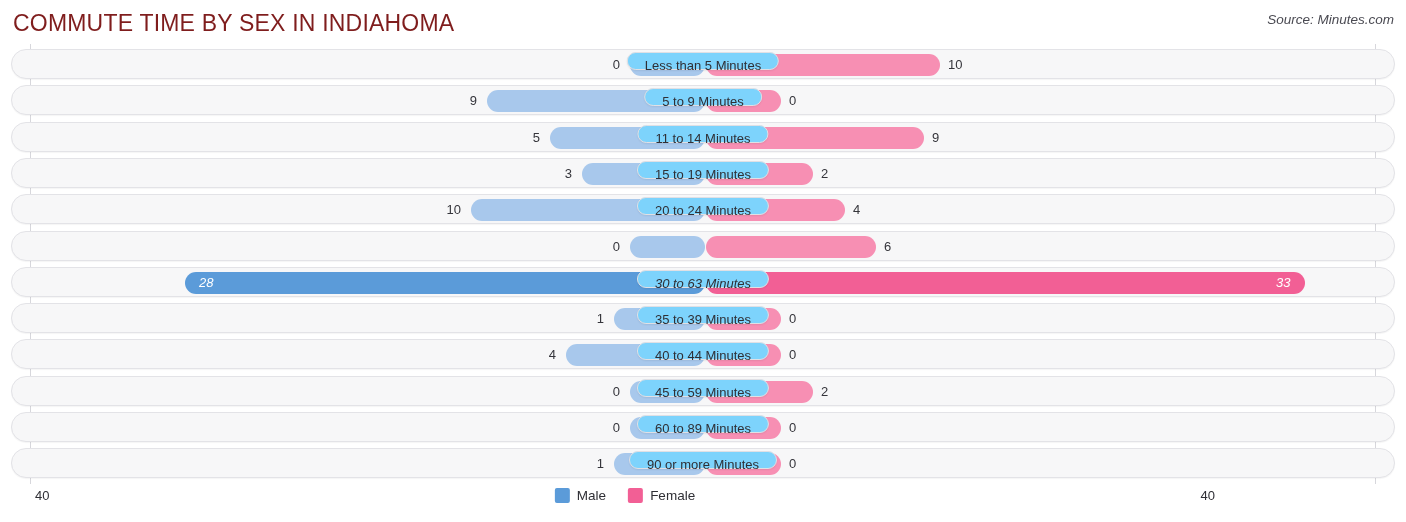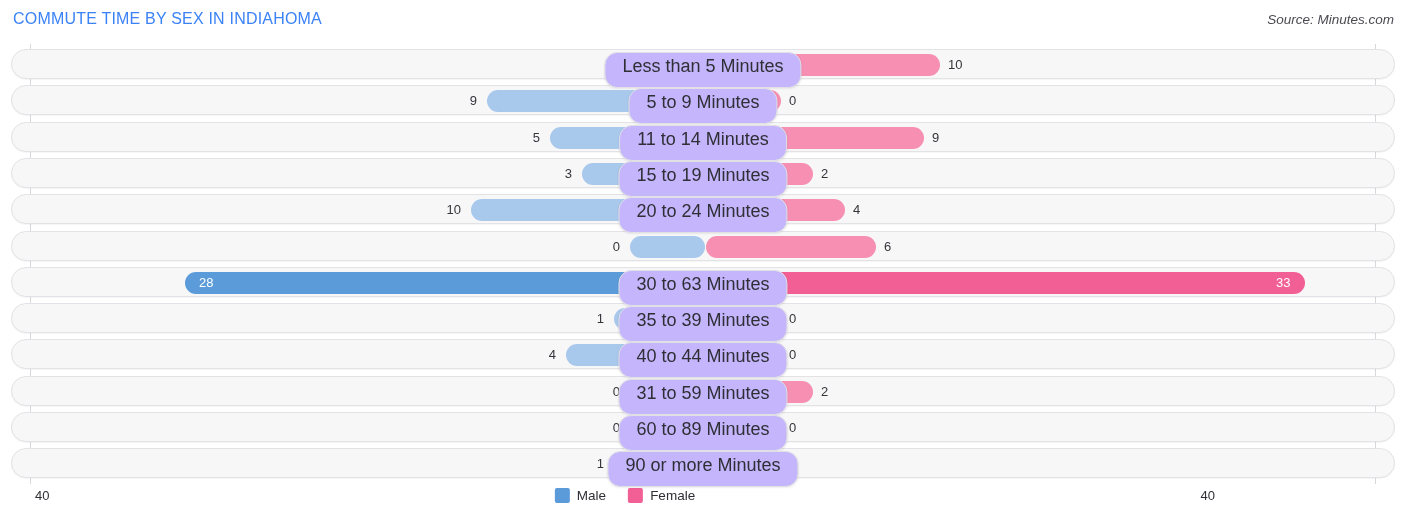--- a/index.html
+++ b/index.html
@@ -21,23 +21,23 @@
   
   .header {
     position: absolute;
     top: 0; left: 0;
     width: 1406px;
     height: 44px;
   }
   .chart-title {
     position: absolute;
     left: 13px; top: 10px;
-    font-size: 16px;
+    font-size: 23px;
     letter-spacing: 0.2px;
-    color: #3b82f6;
+    color: #7f1d1d;
     font-weight: 400;
     white-space: nowrap;
   }
   .source {
     position: absolute;
     right: 12px; top: 12px;
     font-size: 13.5px;
     font-style: italic;
     color: #4a4a52;
     white-space: nowrap;
@@ -97,27 +97,27 @@
   .val.female { text-align: left; }
   
   .row.peak .val { color: #ffffff; }
 
   
   .pill {
     position: absolute;
     top: 2px;
     left: 50%;
     transform: translateX(-50%);
-    height: 36px;
+    height: 18px;
     line-height: 26px;
     padding: 0 17px;
-    background: #c4b5fd;
+    background: #7dd3fc;
     border: 1px solid #e0e0e5;
     border-radius: 13px;
-    font-size: 18px;
+    font-size: 13px;
     color: #2f2f35;
     white-space: nowrap;
     box-shadow: 0 1px 2px rgba(0,0,0,0.07);
     z-index: 4;
   }
 
   
   .footer {
     position: absolute;
     left: 0; top: 484px;
@@ -208,21 +208,21 @@
           <div class="val male" style="right: 933px;">10</div>
           <div class="val female" style="left: 841px;">4</div>
           <div class="pill">20 to 24 Minutes</div>
         </div>
         <div class="row" style="top: 186.5px;">
           <div class="bar male" style="width: 75px; left: 618px;"></div>
           <div class="bar female" style="width: 170px; left: 694px;"></div>
           <div class="val male" style="right: 774px;">0</div>
           <div class="val female" style="left: 872px;">6</div>
         </div>
-        <div class="row peak" style="top: 222.8px;">
+        <div class="row peak" style="top: 222.8px; font-style: italic;">
           <div class="bar male" style="width: 520px; left: 173px;"></div>
           <div class="bar female" style="width: 599px; left: 694px;"></div>
           <div class="val male" style="left: 187px; text-align: left;">28</div>
           <div class="val female" style="left: 1264px;">33</div>
           <div class="pill">30 to 63 Minutes</div>
         </div>
         <div class="row" style="top: 259.1px;">
           <div class="bar male" style="width: 91px; left: 602px;"></div>
           <div class="bar female" style="width: 75px; left: 694px;"></div>
           <div class="val male" style="right: 790px;">1</div>
@@ -234,21 +234,21 @@
           <div class="bar female" style="width: 75px; left: 694px;"></div>
           <div class="val male" style="right: 838px;">4</div>
           <div class="val female" style="left: 777px;">0</div>
           <div class="pill">40 to 44 Minutes</div>
         </div>
         <div class="row" style="top: 331.7px;">
           <div class="bar male" style="width: 75px; left: 618px;"></div>
           <div class="bar female" style="width: 107px; left: 694px;"></div>
           <div class="val male" style="right: 774px;">0</div>
           <div class="val female" style="left: 809px;">2</div>
-          <div class="pill">31 to 59 Minutes</div>
+          <div class="pill">45 to 59 Minutes</div>
         </div>
         <div class="row" style="top: 368px;">
           <div class="bar male" style="width: 75px; left: 618px;"></div>
           <div class="bar female" style="width: 75px; left: 694px;"></div>
           <div class="val male" style="right: 774px;">0</div>
           <div class="val female" style="left: 777px;">0</div>
           <div class="pill">60 to 89 Minutes</div>
         </div>
         <div class="row" style="top: 404.3px;">
           <div class="bar male" style="width: 91px; left: 602px;"></div>

